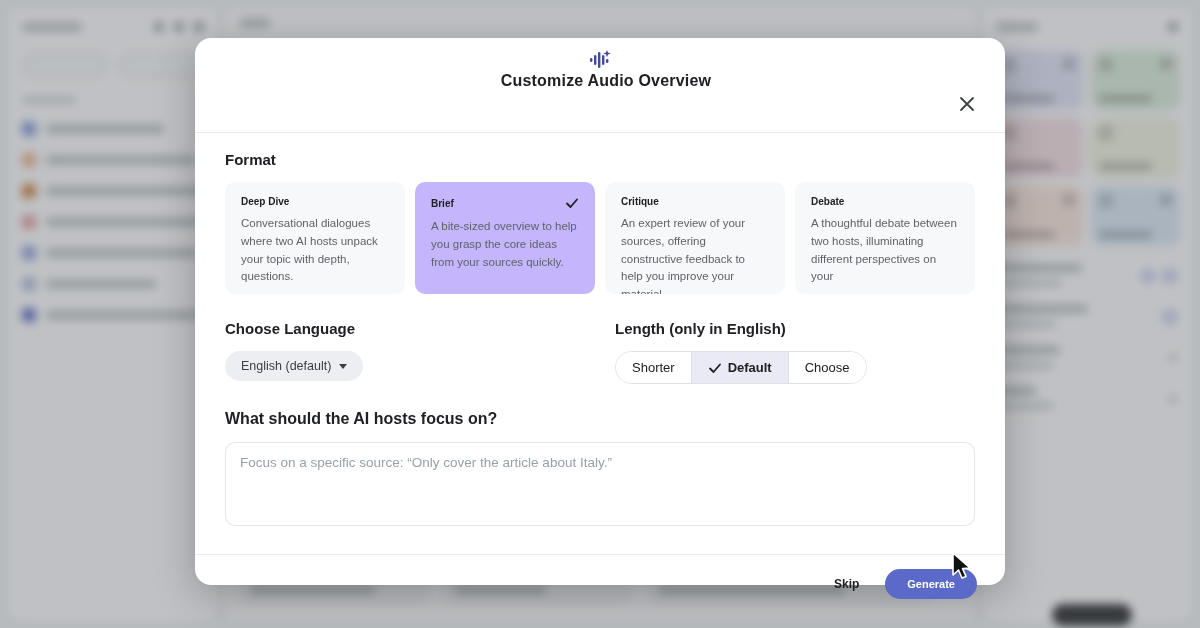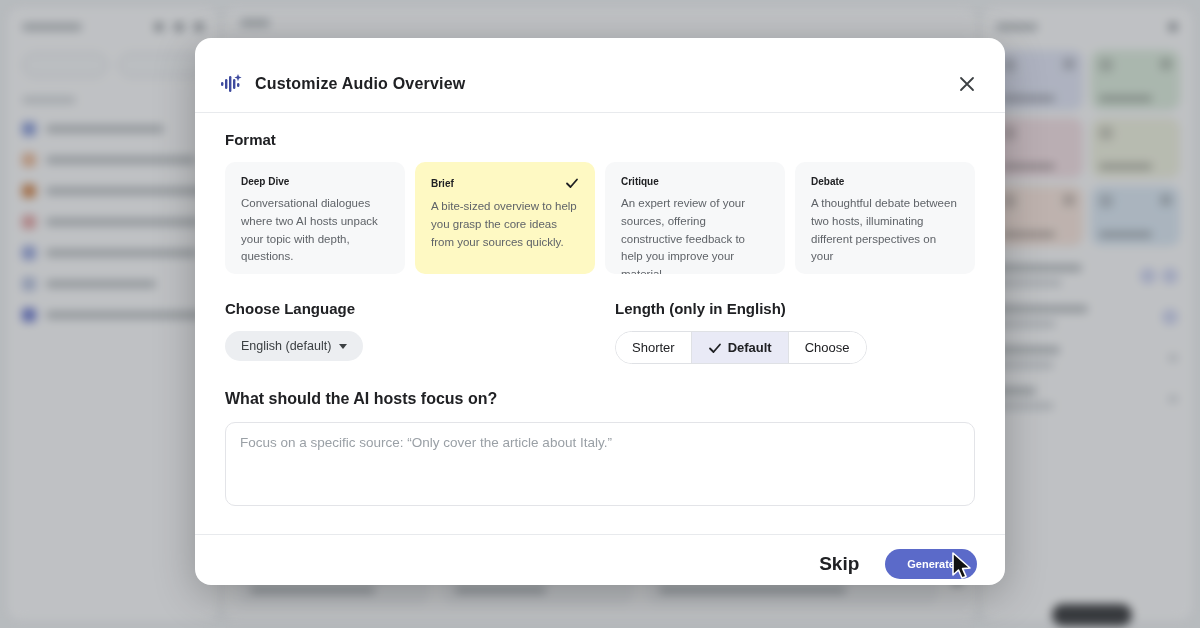--- a/index.html
+++ b/index.html
@@ -41,31 +41,31 @@
   .circ { width:16px; height:16px; border-radius:50%; background:#c9cff0; }
 
   .black-pill { position:absolute; left:1052px; top:604px; width:80px; height:22px; border-radius:12px; background:#202124; }
 
   .scrim { position:absolute; inset:0; background:rgba(95,99,104,.38); }
 
   
   .modal { position:absolute; left:195px; top:38px; width:810px; height:547px;
            background:#fff; border-radius:16px; box-shadow:0 10px 40px rgba(0,0,0,.25);
            display:flex; flex-direction:column; }
-  .m-header { display:flex; align-items:center; padding:32px 24px 14px; border-bottom:1px solid #e8eaed; }
+  .m-header { display:flex; align-items:center; padding:10px 24px 14px; border-bottom:1px solid #e8eaed;flex-direction:column; }
   .m-title { font-size:16px; font-weight:bold; color:#202124; margin-left:12px; letter-spacing:.2px; }
   .m-close { margin-left:auto; width:28px; height:28px; border:none; background:transparent; cursor:pointer;
              display:flex; align-items:center; justify-content:center; }
   .m-body { padding:18px 30px 0; flex:1; }
   .sec-h { font-size:15px; font-weight:bold; color:#202124; }
 
   .fmt-grid { display:grid; grid-template-columns:repeat(4,1fr); gap:10px; margin-top:14px; }
   .fmt-card { background:#f7f8f9; border-radius:10px; padding:14px 16px; height:112px; overflow:hidden;
               cursor:pointer; position:relative; }
-  .fmt-card.selected { background:#fef9c3; }
+  .fmt-card.selected { background:#c4b5fd; }
   .fmt-title-row { display:flex; align-items:center; justify-content:space-between; }
   .fmt-title { font-size:10px; font-weight:bold; color:#202124; }
   .fmt-desc { margin-top:8px; font-size:11.5px; line-height:1.55; color:#5f6368; }
 
   .mid-row { display:flex; margin-top:26px; }
   .col-lang { width:390px; }
   .lang-chip { margin-top:14px; display:inline-flex; align-items:center; gap:8px;
                background:#eceef1; border:none; border-radius:16px; padding:8px 16px;
                font-size:12.5px; color:#3c4043; cursor:pointer; font-family:inherit; }
   .caret { width:0; height:0; border-left:4px solid transparent; border-right:4px solid transparent;
@@ -78,21 +78,21 @@
   .seg-btn.selected { background:#e9eaf6; font-weight:bold; }
 
   .focus-h { margin-top:26px; font-size:16px; font-weight:bold; color:#202124; }
   .focus-area { margin-top:14px; width:100%; height:84px; resize:none; border:1px solid #e3e4e8;
                 border-radius:10px; padding:12px 14px; font-size:13.5px; color:#202124;
                 font-family:inherit; outline:none; }
   .focus-area::placeholder { color:#9aa0a6; }
 
   .m-footer { border-top:1px solid #e8eaed; margin-top:24px; padding:14px 28px 16px;
               display:flex; justify-content:flex-end; align-items:center; gap:26px; }
-  .skip-btn { background:transparent; border:none; font-size:19px; font-weight:bold; color:#202124;
+  .skip-btn { background:transparent; border:none; font-size:12px; font-weight:bold; color:#202124;
               cursor:pointer; font-family:inherit; }
   .gen-btn { background:#5b6ac9; color:#fff; border:none; border-radius:16px; padding:9px 22px;
              font-size:11px; font-weight:bold; cursor:pointer; font-family:inherit; }
 
   .cursor { position:absolute; left:949px; top:551px; pointer-events:none; z-index:10; }
 </style>
 </head>
 <body>
 
 <div class="app">

